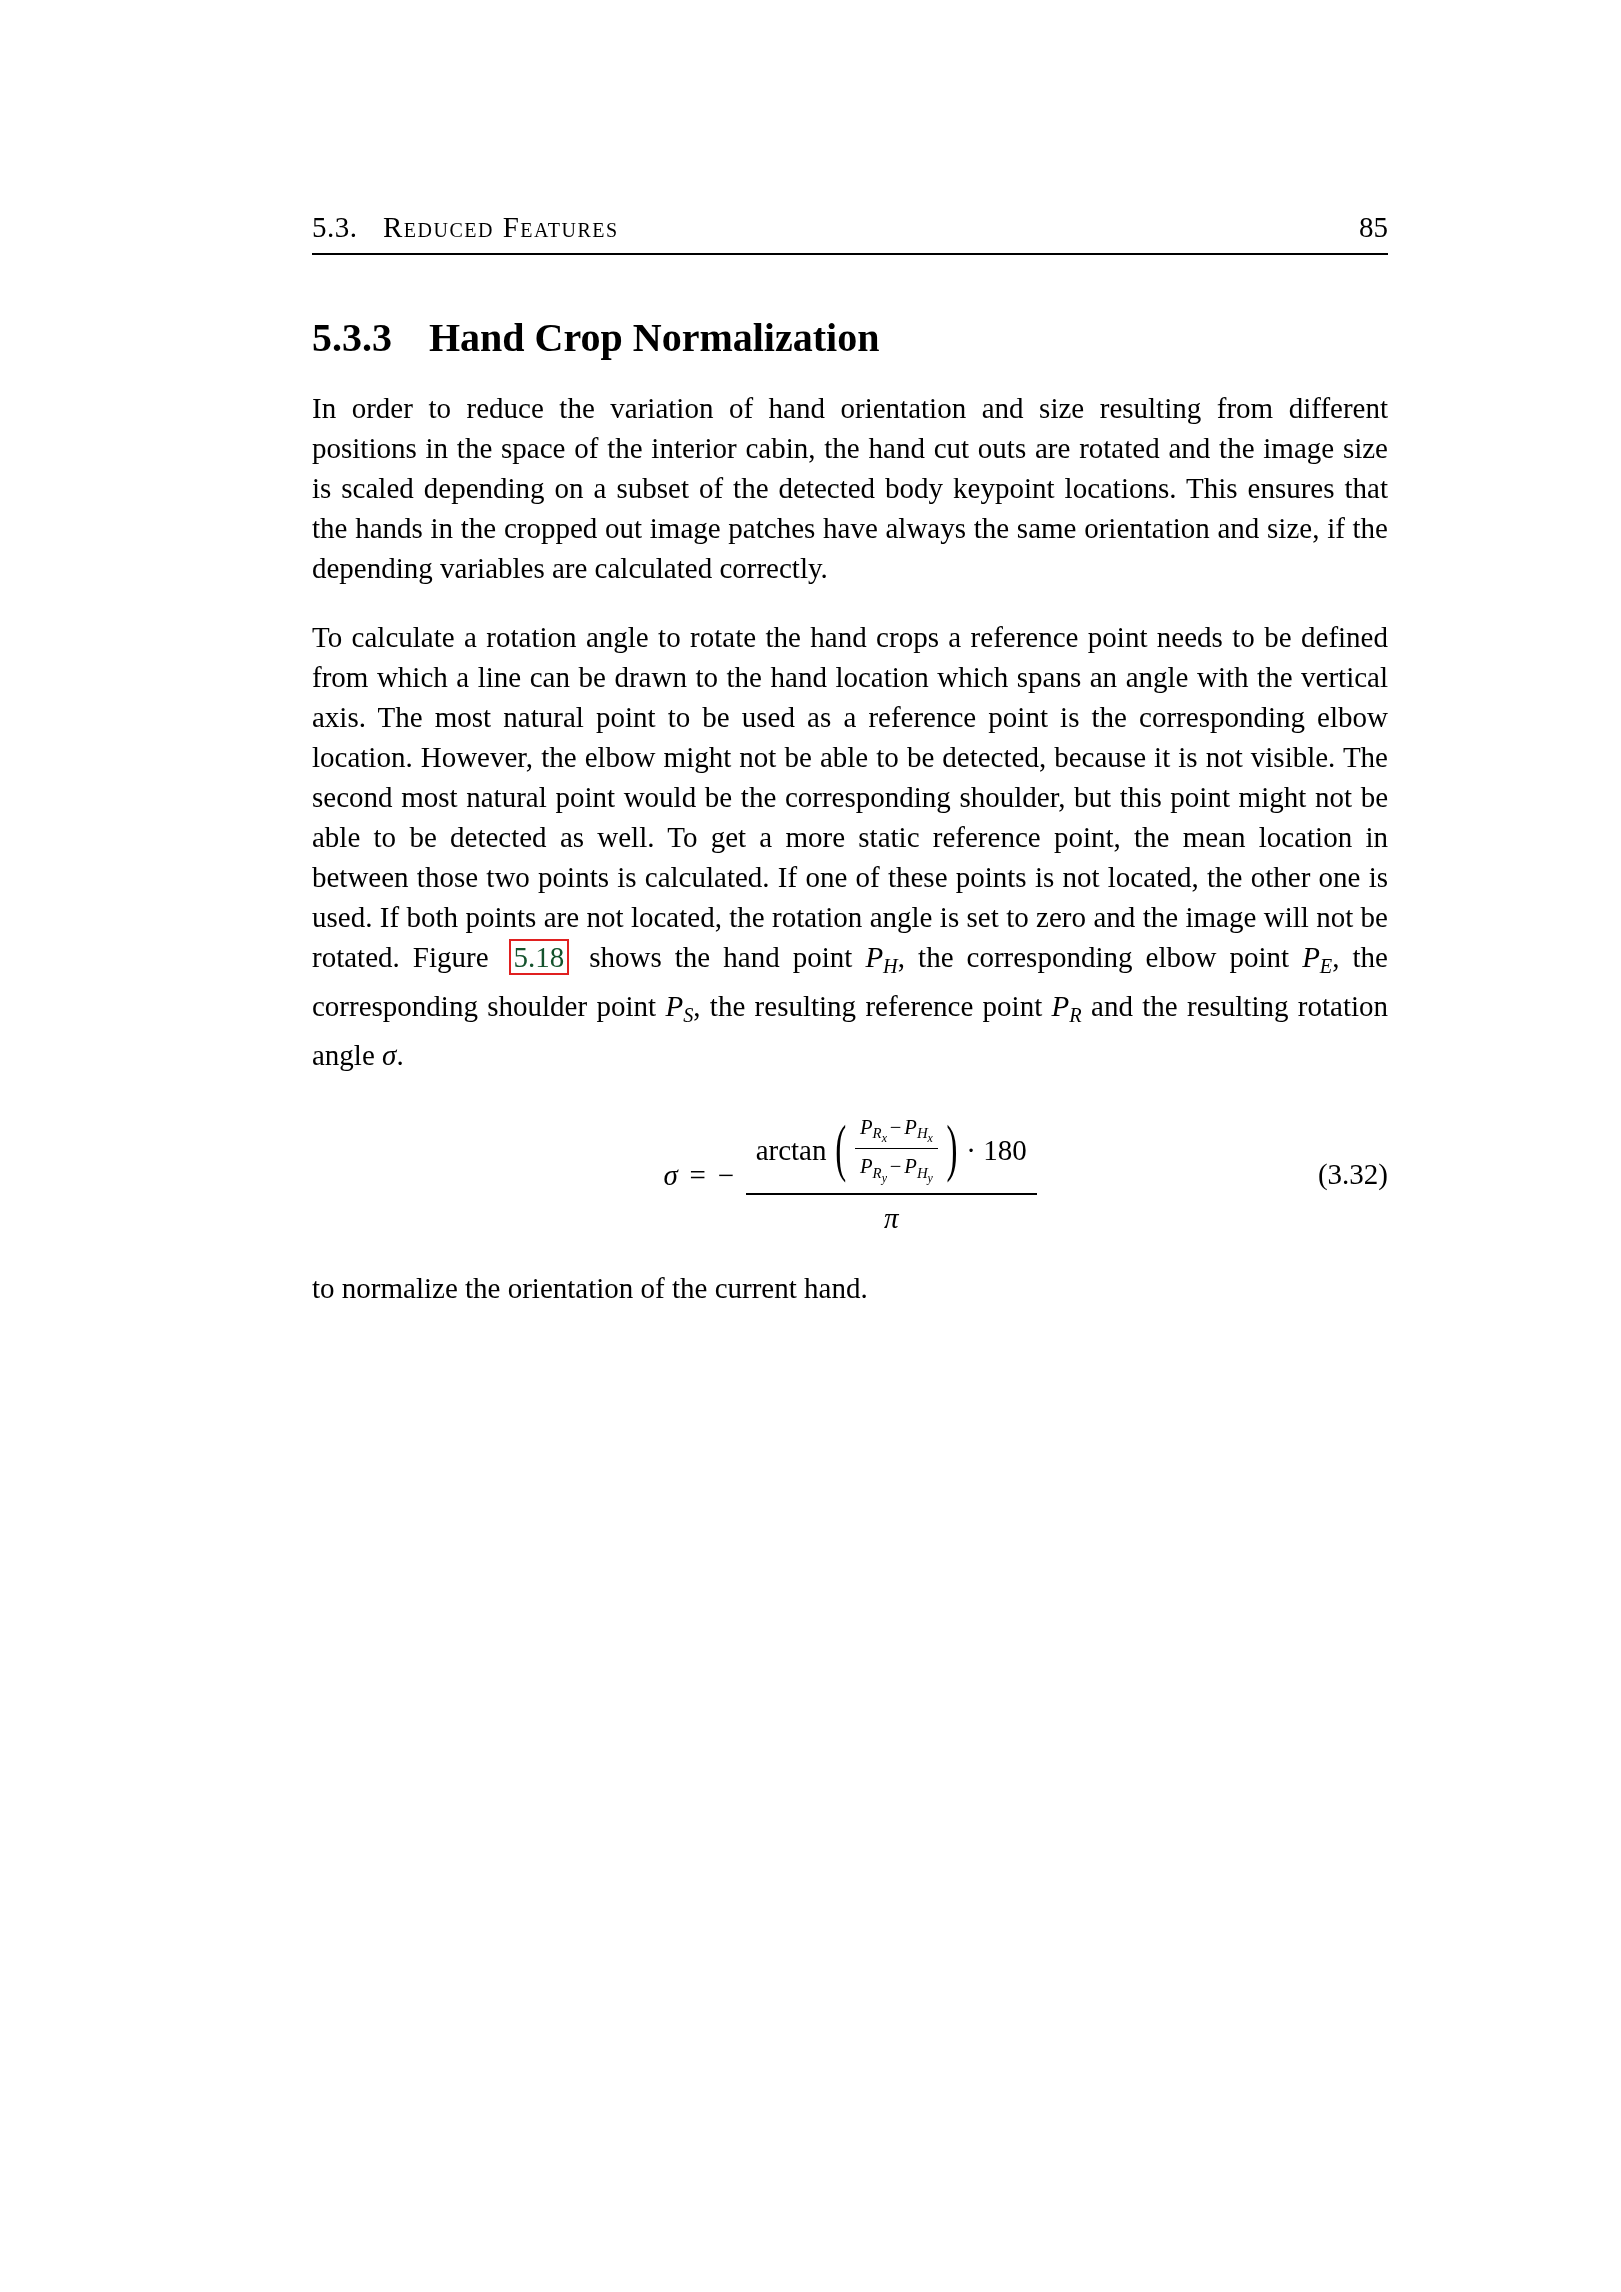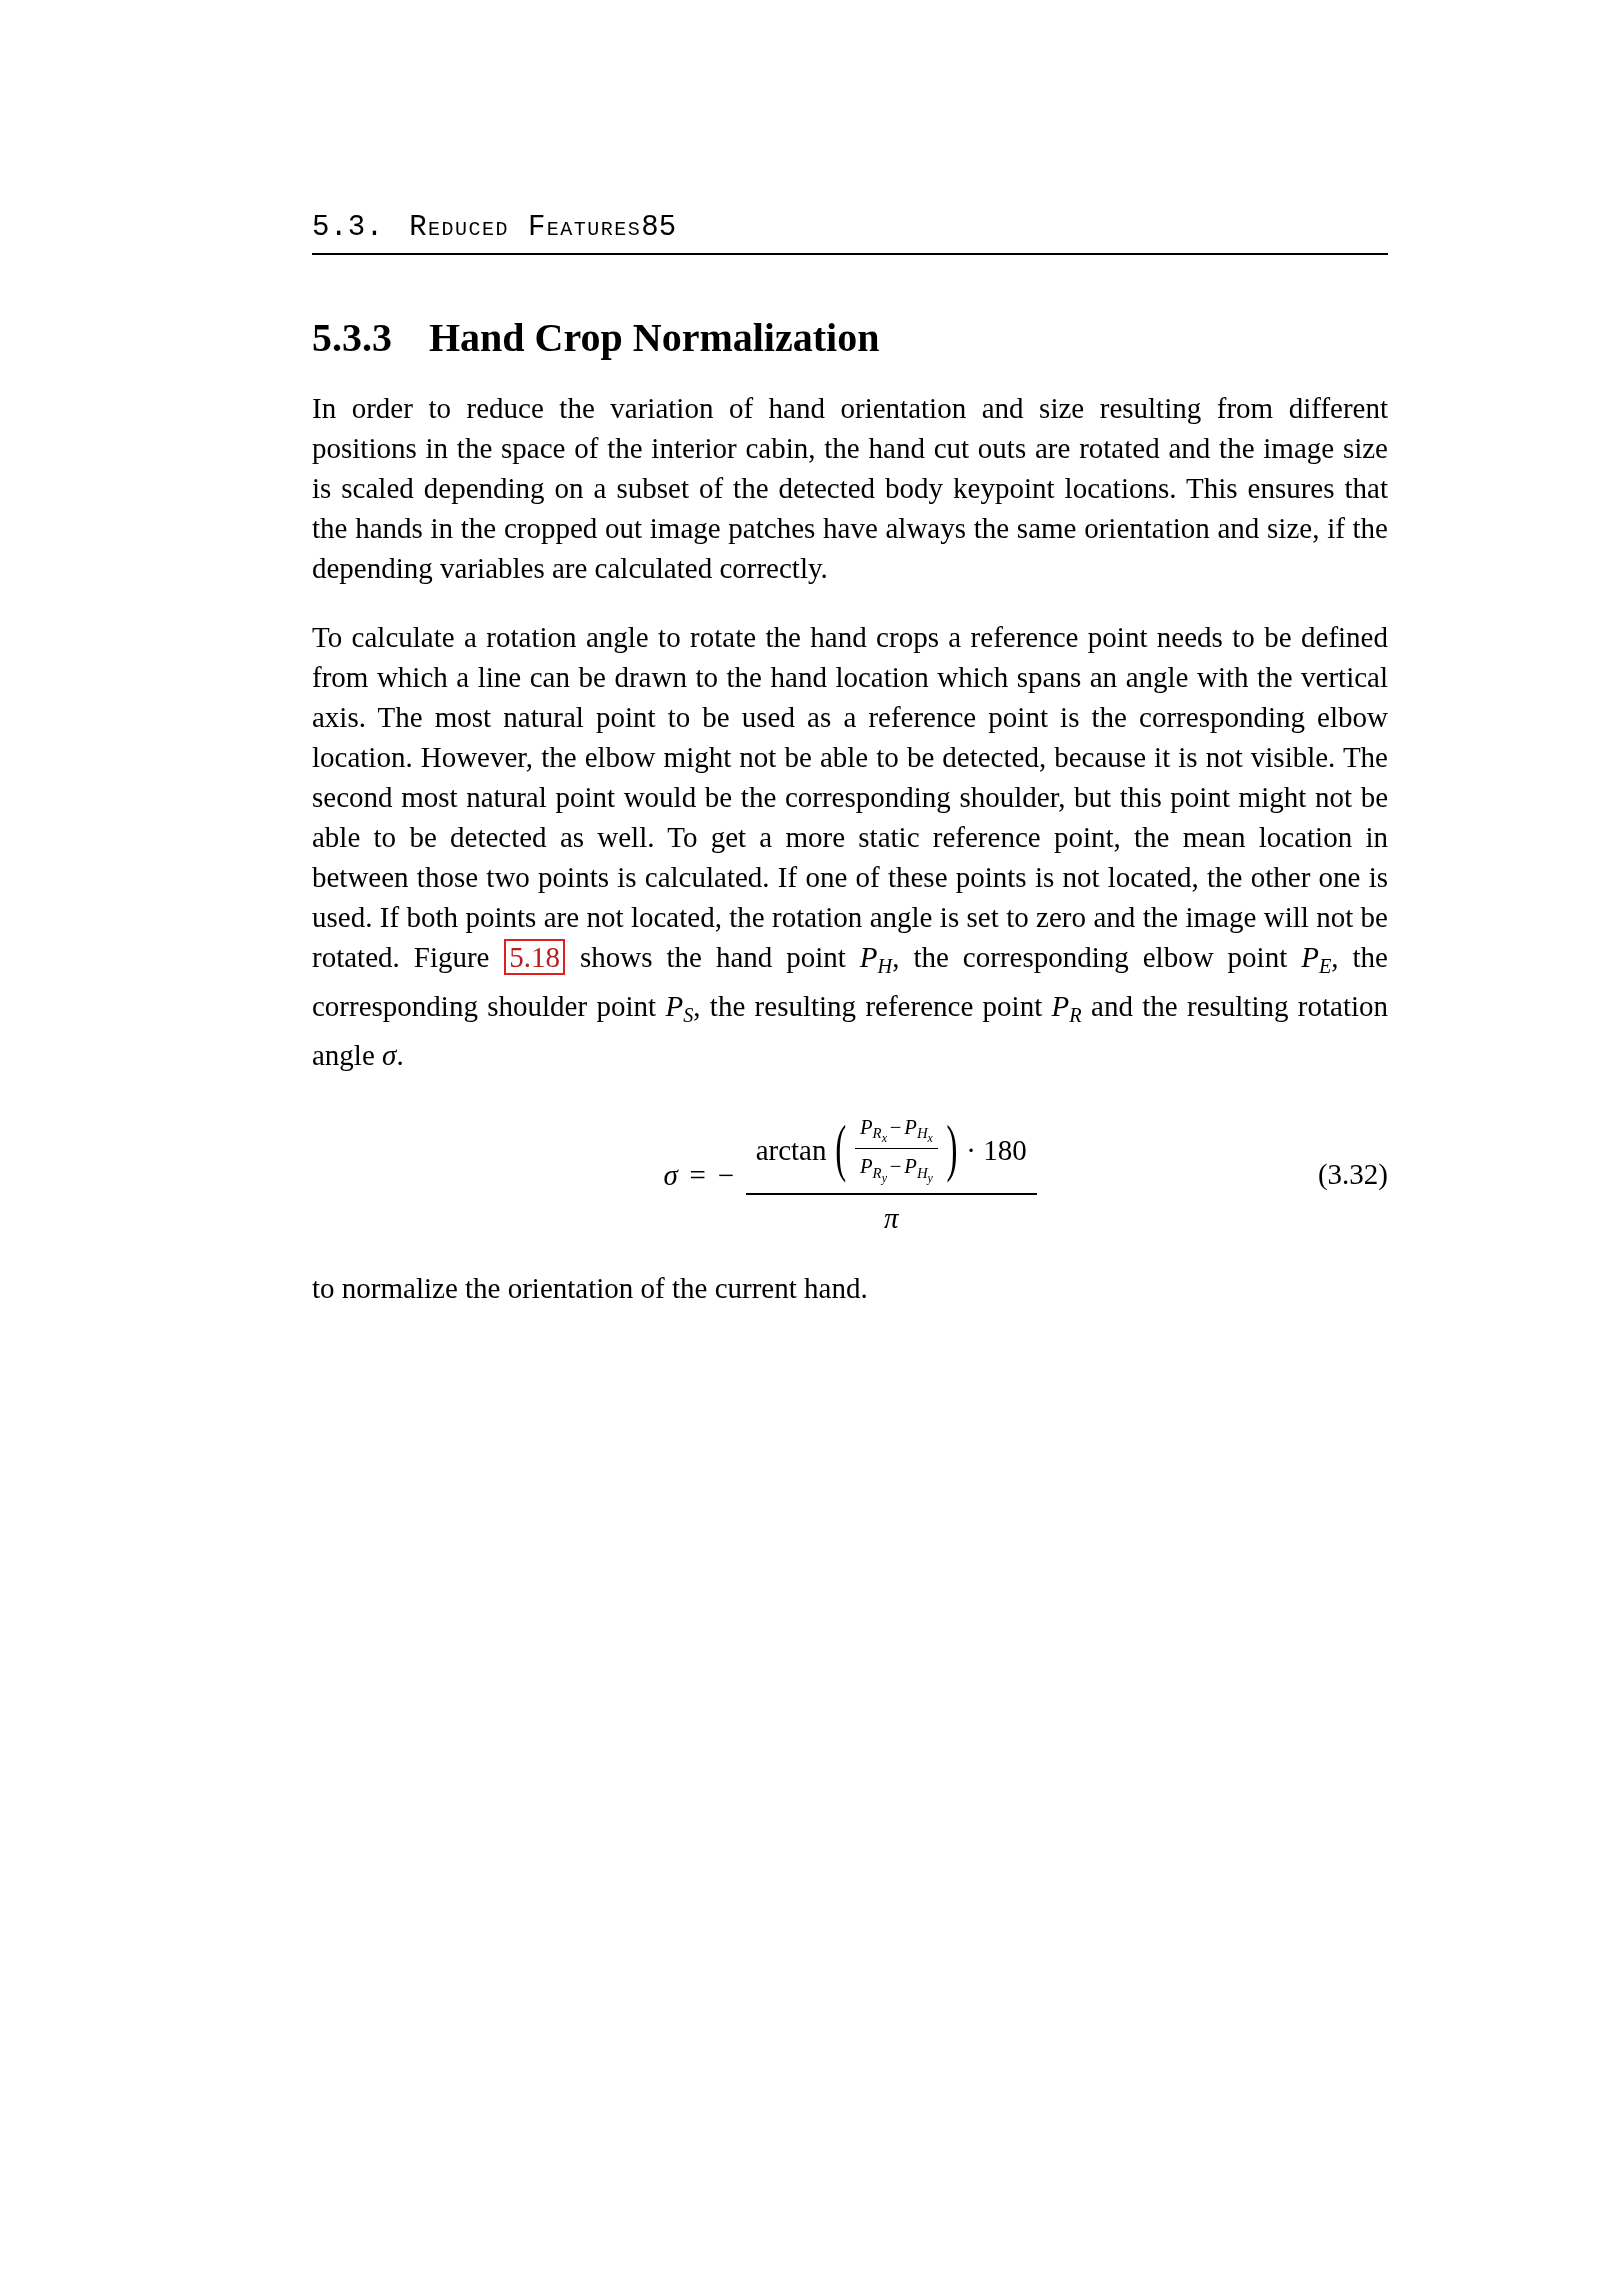--- a/index.html
+++ b/index.html
@@ -23,26 +23,25 @@
   .content {
     position: absolute;
     left: 312px;
     top: 211px;
     width: 1076px;
   }
 
   
   .running-header {
     display: flex;
-    justify-content: flex-start;
+    justify-content: space-between;
     align-items: baseline;
     font-size: 29px;
     padding-bottom: 8.8px;
     border-bottom: 2px solid #000;
-    font-family: Liberation Mono, monospace;
   }
   .running-header .head-left {
     letter-spacing: 0.5px;
   }
   .head-left .sc {
     font-variant: small-caps;
     letter-spacing: 1.5px;
     margin-left: 25.5px;
   }
 
@@ -75,25 +74,25 @@
   p.indent { text-indent: 45px; }
 
   
   .mi { font-style: italic; }
   .msub {
     font-size: 70%;
     font-style: italic;
     vertical-align: -0.28em;
   }
   .figref {
-    color: #b91c1c;
+    color: #14532d;
     text-decoration: none;
     border: 2px solid #e02020;
     padding: 0 2.9px;
-    margin: 0 1px;
+    margin: 0 7px;
     cursor: pointer;
   }
 
   
   .equation {
     position: relative;
     margin-top: 41px;
     margin-bottom: 33px;
     display: flex;
     justify-content: center;

